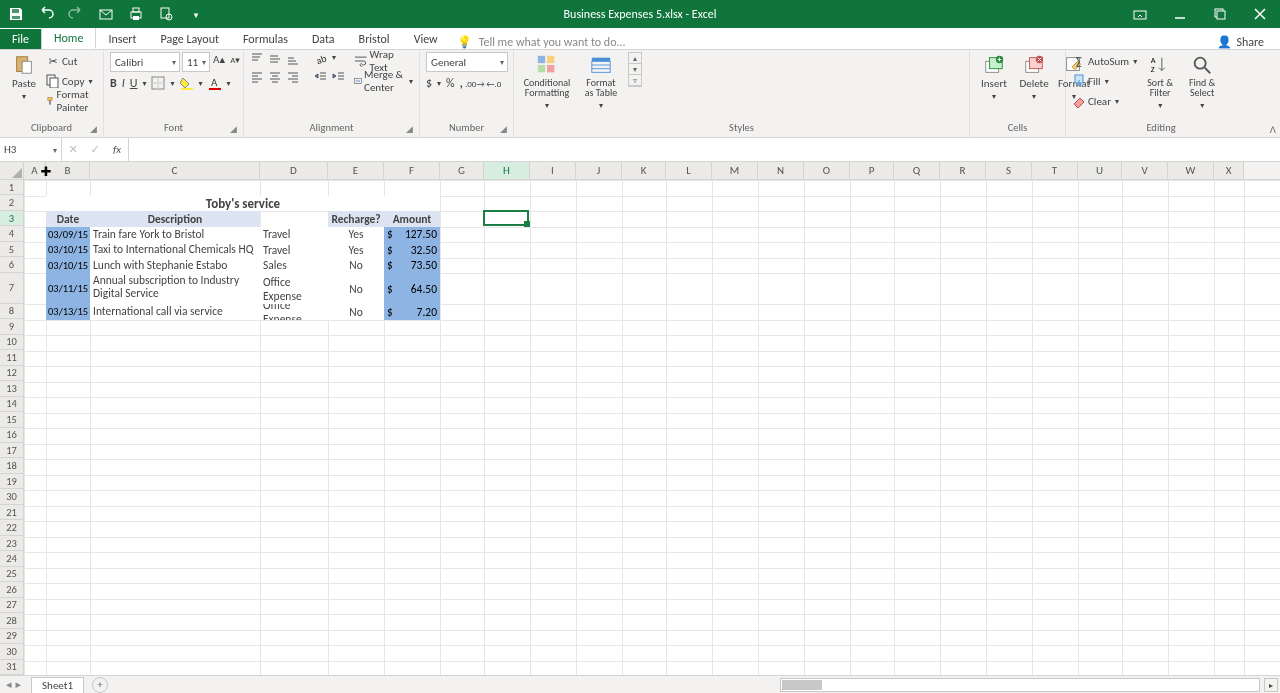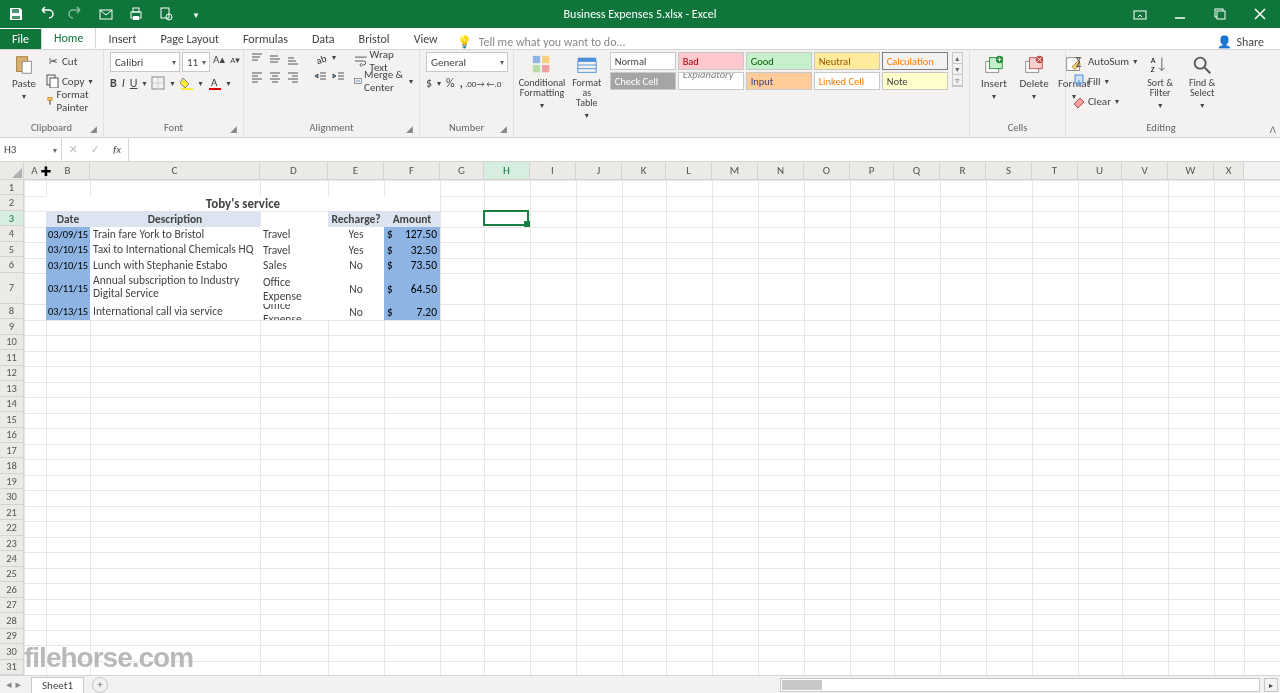--- a/index.html
+++ b/index.html
@@ -423,42 +423,27 @@
             <svg viewBox="0 0 24 24">
               <rect x="2" y="4" width="20" height="4" fill="#4a90d9"></rect>
               <rect x="2" y="8" width="20" height="12" fill="none" stroke="#4a90d9"></rect>
               <line x1="2" y1="12" x2="22" y2="12" stroke="#4a90d9"></line>
               <line x1="2" y1="16" x2="22" y2="16" stroke="#4a90d9"></line>
             </svg>
           </div>
         <span class="lbl" style="font-size:10px;line-height:10px">Format as Table</span>
           <span style="font-size:8px">▾</span>
       </div>
-      <div class="style-gal" id="style-gallery">
-          <div class="style-row">
-            <div class="style-cell ">Normal</div>
-            <div class="style-cell bad">Bad</div>
-            <div class="style-cell good">Good</div>
-            <div class="style-cell neutral">Neutral</div>
-            <div class="style-cell calc">Calculation</div>
-          </div>
-          <div class="style-row">
-            <div class="style-cell check">Check Cell</div>
-            <div class="style-cell expl">Explanatory ...</div>
-            <div class="style-cell input">Input</div>
-            <div class="style-cell linked">Linked Cell</div>
-            <div class="style-cell note">Note</div>
-          </div>
-        </div>
       <div class="style-scroll">
           <div>▴</div>
           <div>▾</div>
           <div>▿</div>
         </div>
     </div>
+    <div class="group-label"><span>Styles</span></div>
   </div>
 
   <div class="group" style="width:96px">
     <div class="group-body">
       <div class="btn-big" style="width:30px">
         <div class="ic">
             <svg viewBox="0 0 24 24">
               <rect x="3" y="8" width="14" height="12" fill="#fff" stroke="#888"></rect>
               <rect x="7" y="4" width="14" height="12" fill="#c6efce" stroke="#2c8a3b"></rect>
               <circle cx="18" cy="6" r="4" fill="#2c8a3b"></circle>
@@ -727,21 +712,20 @@
           <div class="cellabs bluefill txt-rnum" style="left: 360px; top: 124px; width: 56px; height: 15.5px;">
             <span>$</span>
             <span>7.20</span>
           </div>
           <div class="sel-box" style="left: 459px; top: 30px; width: 46px; height: 15.5px;">
             <div class="sel-handle"></div>
           </div>
         </div>
     </div>
   </div>
-  <div class="watermark">filehorse.com</div>
 </div>
 
 <div class="sheettabs">
   <div class="st-nav">
     <span>◂</span>
     <span>▸</span>
   </div>
   <div class="st-tab">Sheet1</div>
   <div class="st-add">+</div>
   <div class="hscroll">

